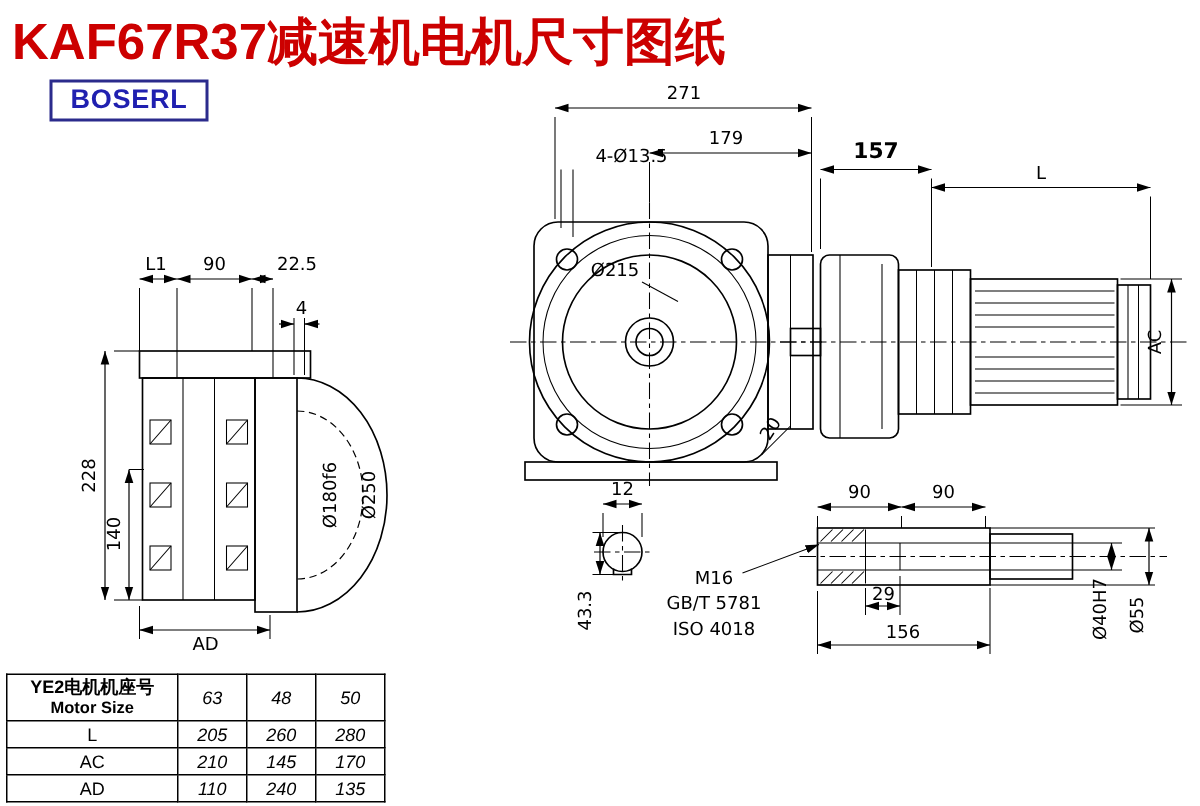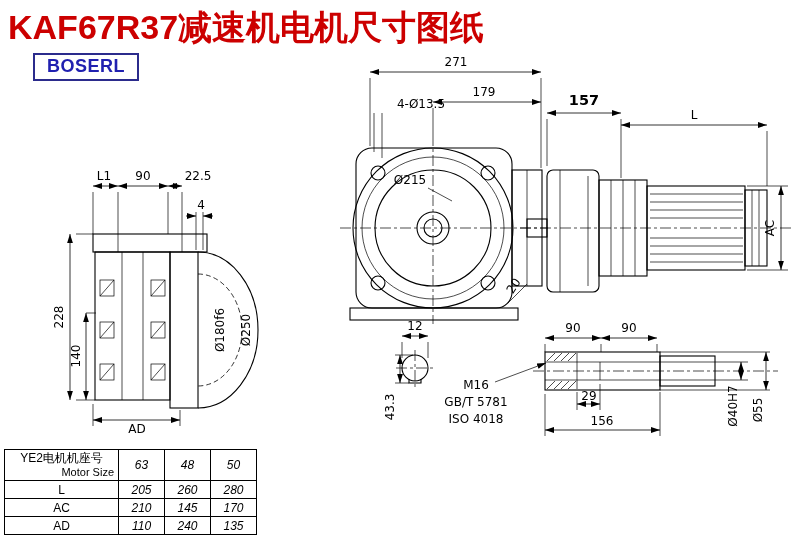--- a/index.html
+++ b/index.html
@@ -15,24 +15,24 @@
   svg text.b { font-size:14.5px; font-weight:bold; }
   .ln   { fill:none; stroke:#000; stroke-width:1.1; }
   .thin { fill:none; stroke:#000; stroke-width:0.7; }
   .dim  { fill:none; stroke:#000; stroke-width:0.8; }
   .ext  { fill:none; stroke:#000; stroke-width:0.7; }
   .cl   { fill:none; stroke:#000; stroke-width:0.7; stroke-dasharray:11 3 3 3; }
   .dash { fill:none; stroke:#000; stroke-width:0.8; stroke-dasharray:5 3; }
   .size-table { position:absolute; left:4px; top:449px; border-collapse:collapse;
                 font-size:12px; text-align:center; background:#fff; }
   .size-table th, .size-table td { border:1px solid #000; padding:0 3px; font-weight:normal; }
-  .size-table th.lab { width:114px; line-height:1.15; padding:2px 4px; }
+  .size-table th.lab { width:114px; line-height:1.15; padding:2px 4px;font-weight:bold; }
   .size-table td.v { width:46px; height:18px;font-style:italic; }
   .size-table td.lbl { height:18px; }
-  .hdr-en { display:block; font-size:11px;text-align:right; }
+  .hdr-en { display:block; font-size:11px; }
 </style>
 </head>
 <body>
 
 <div class="page">
 
   <div class="title">KAF67R37减速机电机尺寸图纸</div>
   <div class="logo">BOSERL</div>
 
   <svg class="drawing" width="800" height="537" viewBox="0 0 800 537">

